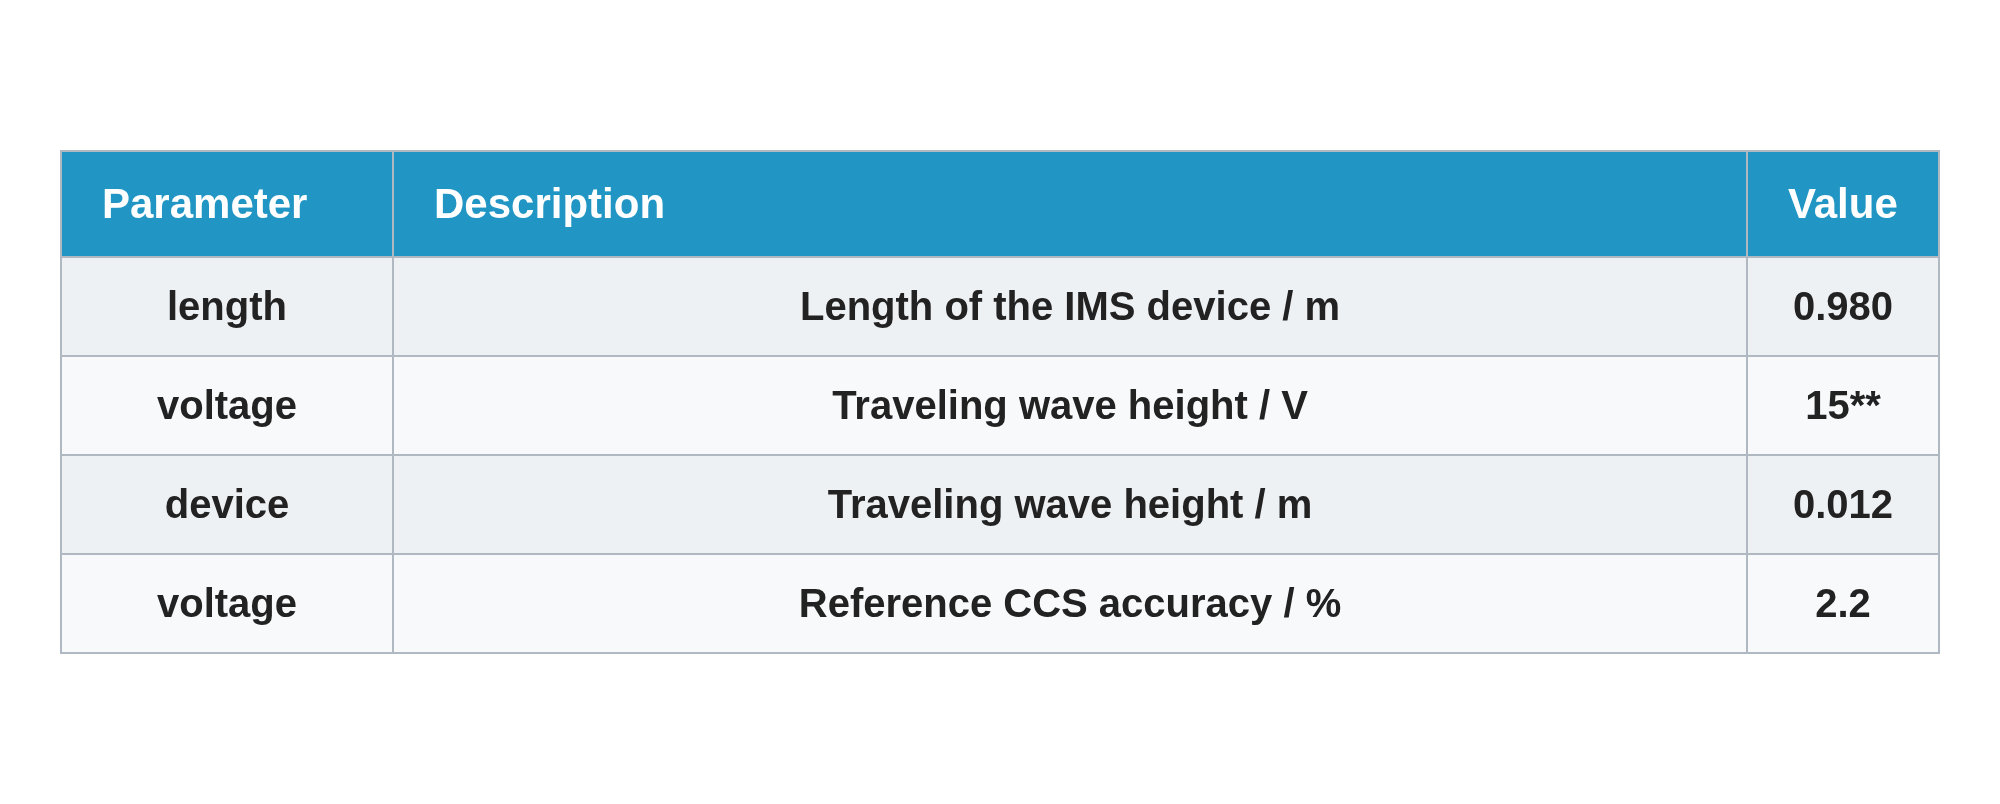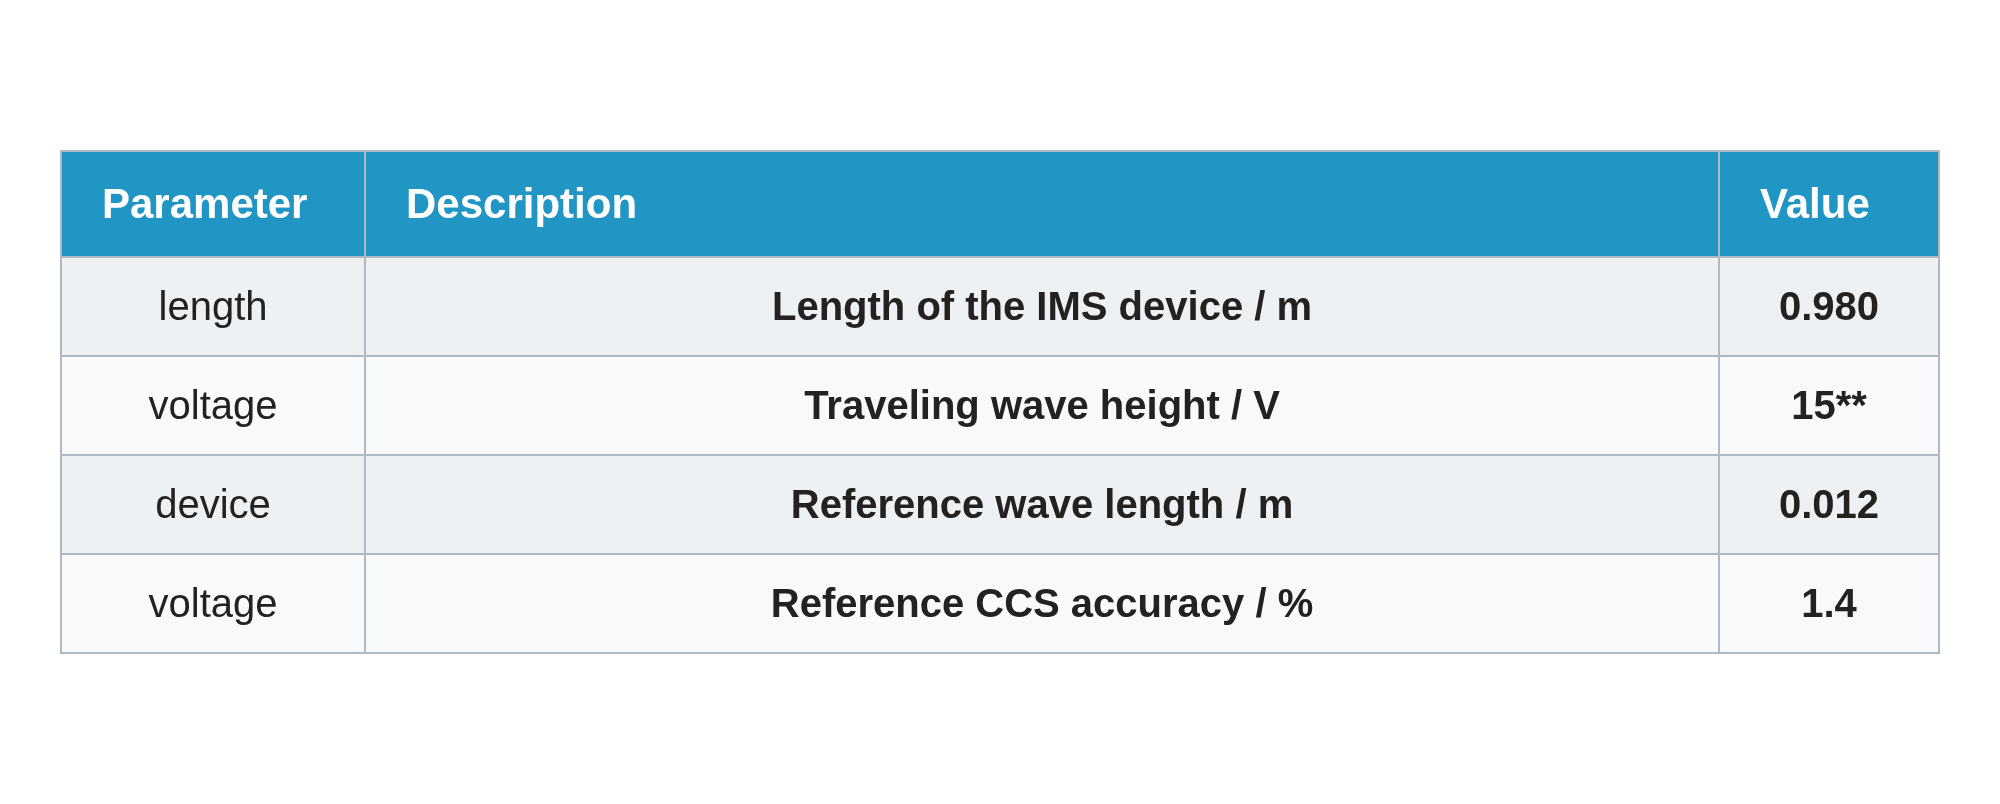--- a/index.html
+++ b/index.html
@@ -52,26 +52,26 @@
     tbody td {
       font-size: 40px;
       padding: 26px 40px;
       text-align: center;
       border: 2px solid #b0b8c1;
       color: #222222;
       font-weight: bold;
     }
 
     tbody td:first-child {
-      font-weight: normal;
-      width: 304px;
+      font-weight: bold;
+      width: 332px;
     }
 
     tbody td:last-child {
-      width: 220px;
+      width: 192px;
     }
 
     sup {
       font-size: 0.65em;
       vertical-align: super;
     }
   </style>
 </head>
 <body>
 
@@ -90,23 +90,23 @@
           <td>Length of the IMS device / m</td>
           <td>0.980</td>
         </tr>
         <tr>
           <td>voltage</td>
           <td>Traveling wave height / V</td>
           <td>15**</td>
         </tr>
         <tr>
           <td>device</td>
-          <td>Reference wave length / m</td>
+          <td>Traveling wave height / m</td>
           <td>0.012</td>
         </tr>
         <tr>
           <td>voltage</td>
           <td>Reference CCS accuracy / %</td>
-          <td>1.4</td>
+          <td>2.2</td>
         </tr>
       </tbody>
   </table>
 </div>
 
 </body></html>

